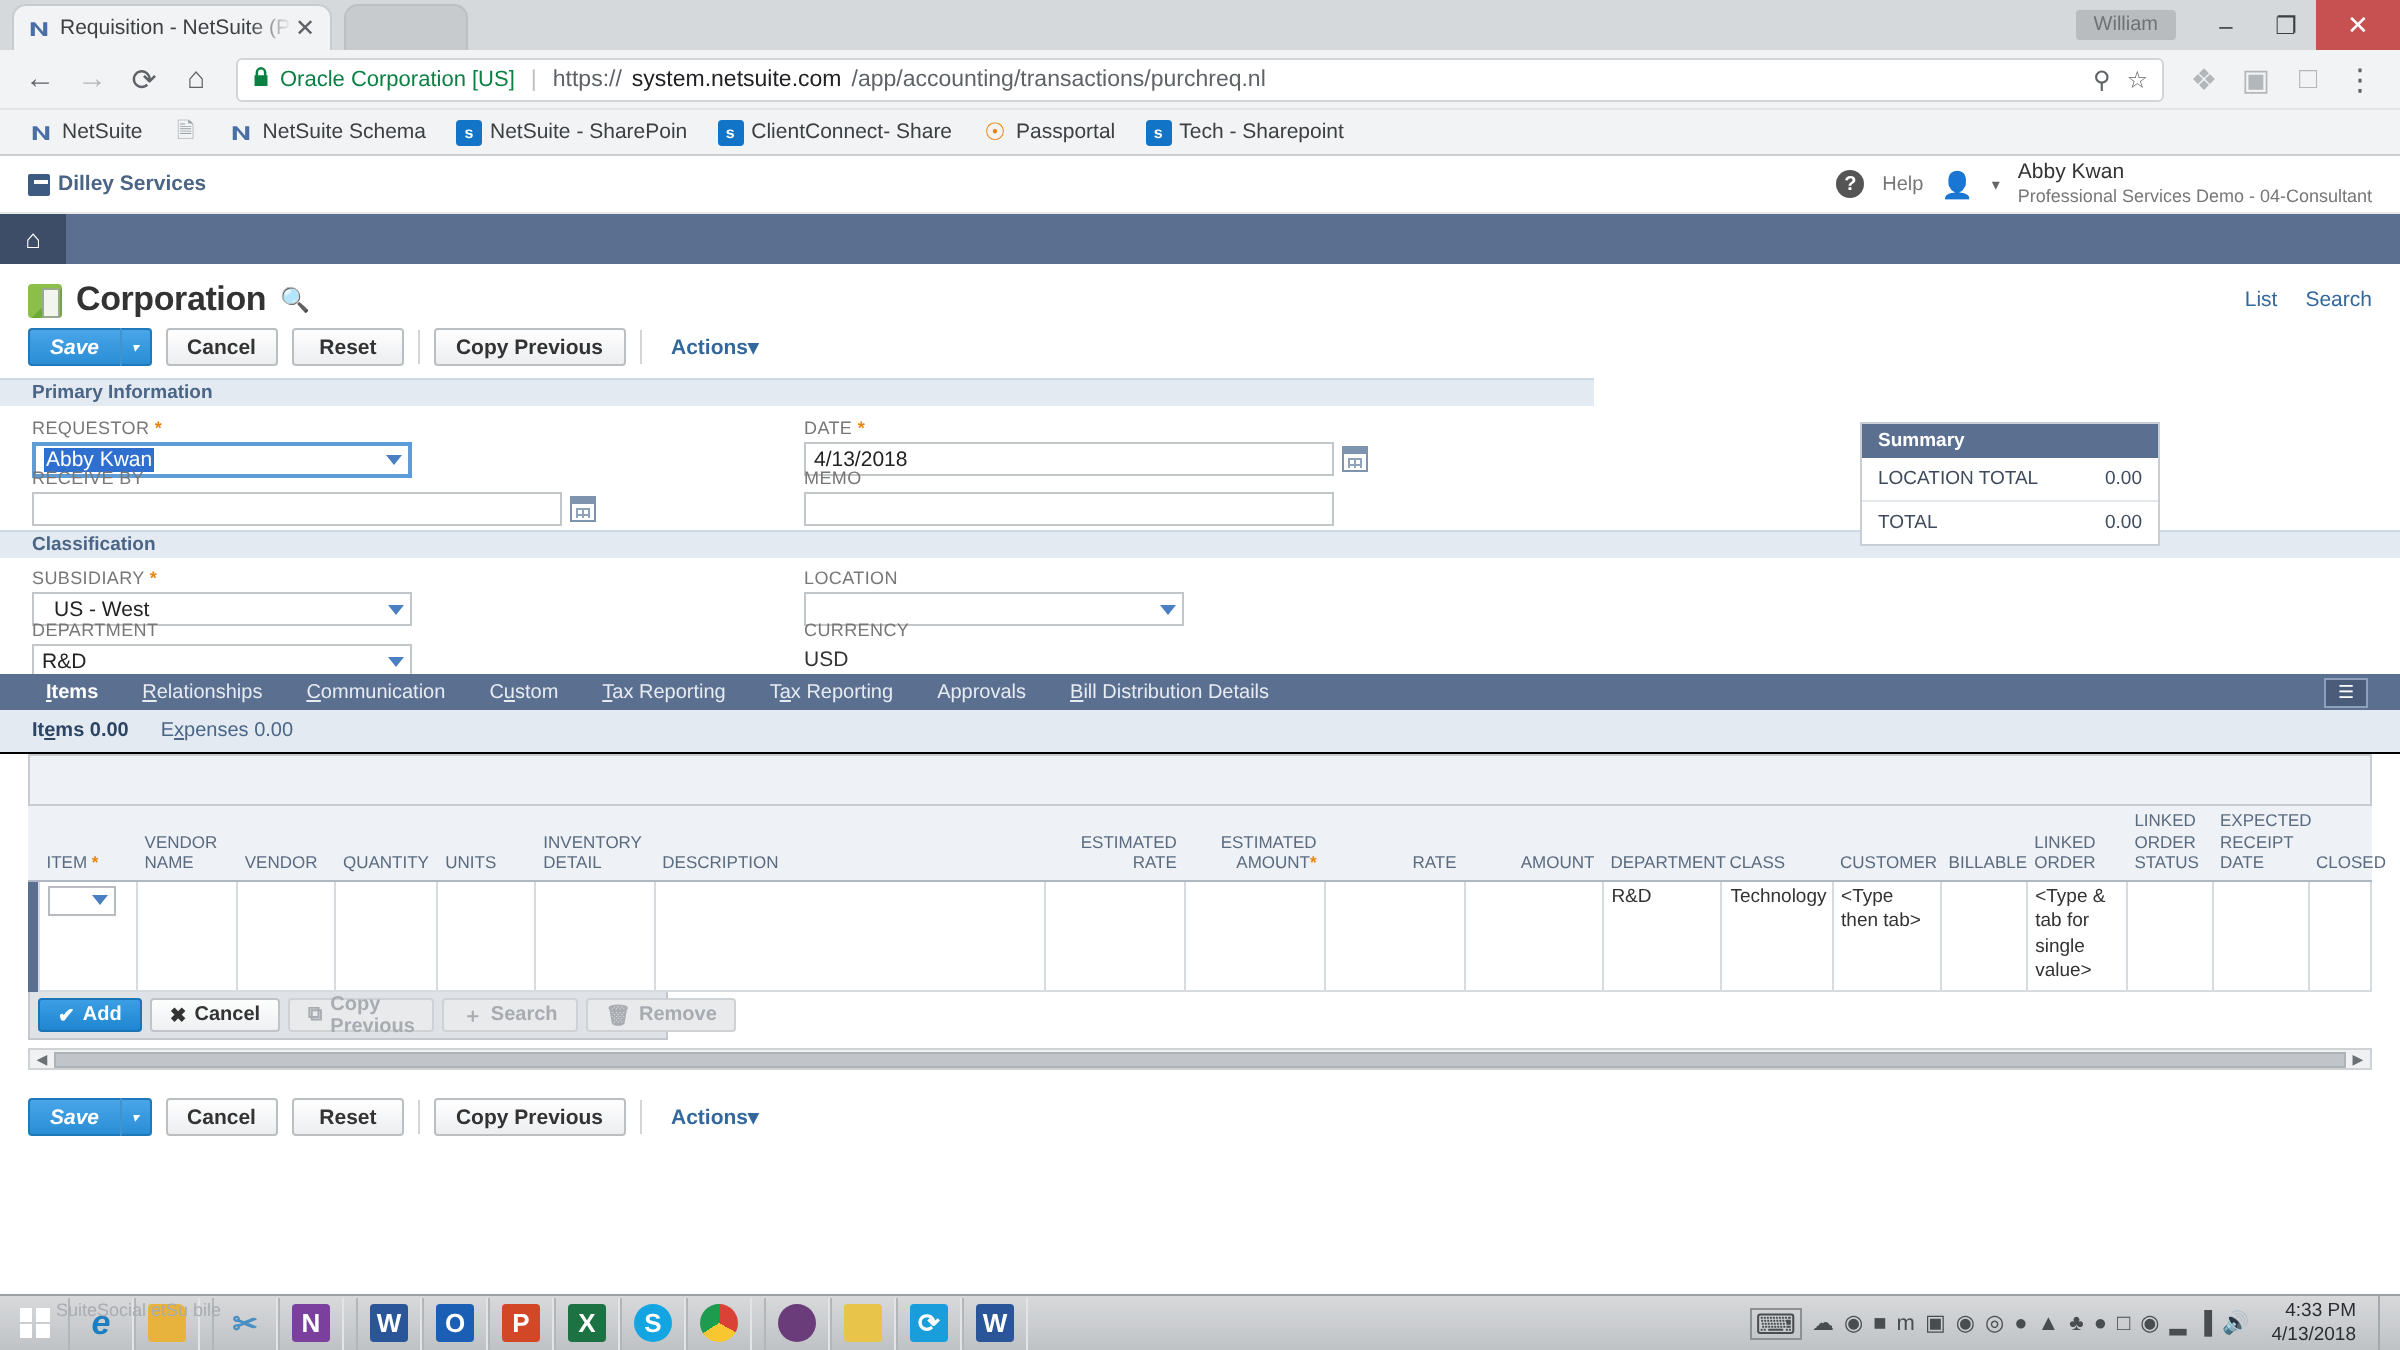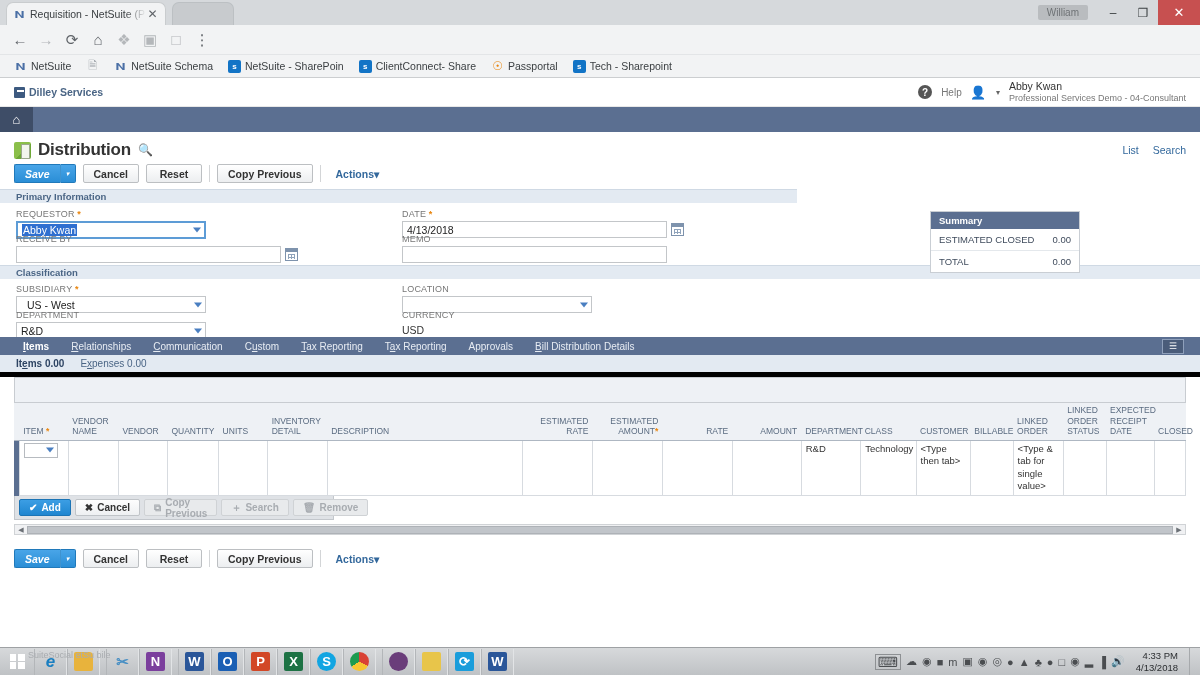--- a/index.html
+++ b/index.html
@@ -165,21 +165,21 @@
   
   .subtabs { height:18px; background:#5b6f91; display:flex; align-items:center; padding:0 12px; position:relative; }
   .subtab { color:#e7ecf3; font-size:10px; padding:0 11px; white-space:nowrap; }
   .subtab.active { color:#fff; font-weight:bold; }
   .subtab u { text-decoration:underline; }
   .subtabs-right { margin-left:auto; width:22px; height:15px; background:#4a5c7a; border:1px solid #8fa0bb;
                    display:flex; align-items:center; justify-content:center; color:#fff; font-size:9px;
                    margin-right:4px; }
 
   .subhdr { height:22px; background:#e3eaf2; display:flex; align-items:center; padding:0 16px; gap:16px;
-            border-bottom:5px solid #000000; }
+            border-bottom:1px solid #000000; }
   .subhdr-item { font-size:10px; color:#4a6585; }
   .subhdr-item.active { font-weight:bold; color:#2d4463; }
   .subhdr-item u { text-decoration:underline; }
 
   .gridwrap { padding:0 14px; position:relative; }
   .gridbox { border:1px solid #c8ccd1; background:#eef1f5; height:26px; }
   table.grid { border-collapse:collapse; width:1172px; table-layout:fixed; background:#fff; }
   table.grid th {
     font-size:8.5px; font-weight:normal; color:#5a6b80; text-transform:uppercase;
     vertical-align:bottom; text-align:left; padding:2px 4px 3px 4px; background:#eef1f5;
@@ -254,20 +254,36 @@
       <span class="wbtn">❐</span>
       <span class="wbtn close">✕</span>
     </div>
   </div>
 
   <div class="navbar">
     <span class="navicon">←</span>
     <span class="navicon dim">→</span>
     <span class="navicon">⟳</span>
     <span class="navicon">⌂</span>
+    <div class="omnibox">
+      <span class="lock">
+        <svg width="9" height="11" viewBox="0 0 10 12">
+            <path d="M2 5V3.5a3 3 0 0 1 6 0V5h.6v6H1.4V5zm1.4 0h3.2V3.5a1.6 1.6 0 0 0-3.2 0z" fill="#0b8043"></path>
+          </svg>
+      </span>
+      <span class="secure-label">Oracle Corporation [US]</span>
+      <span class="omni-sep">|</span>
+      <span class="url-path">https://</span>
+      <span class="url-host">system.netsuite.com</span>
+      <span class="url-path">/app/accounting/transactions/purchreq.nl</span>
+      <span class="omni-right">
+        <span>⚲</span>
+        <span>☆</span>
+      </span>
+    </div>
     <span class="navicon dim">❖</span>
     <span class="navicon dim">▣</span>
     <span class="navicon dim">□</span>
     <span class="navicon">⋮</span>
   </div>
 
   <div class="bookmarks">
     <div class="bm">
       <span class="bm-ico ico-ns">
         <svg width="11" height="11" viewBox="0 0 16 16">
@@ -323,21 +339,21 @@
         </span>
       </div>
     </div>
 
     <div class="ns-navstrip">
       <div class="home-tab">⌂</div>
     </div>
 
     <div class="ns-title-row">
       <span class="rec-icon"></span>
-      <span class="rec-title">Distribution</span>
+      <span class="rec-title">Corporation</span>
       <span class="title-search">🔍</span>
       <span class="title-links">
         <span>List</span>
         <span>Search</span>
       </span>
     </div>
 
     <div class="btnrow">
       <div class="save-group">
         <div class="btn btn-primary">Save</div>
@@ -386,21 +402,21 @@
       <div class="fgroup" style="left:402px; top:31px; width:290px;">
         <div class="flabel">MEMO</div>
         <div class="finput" style="width:265px;">
           <span></span>
         </div>
       </div>
 
       <div class="summary">
         <div class="summary-hd">Summary</div>
         <div class="summary-row">
-          <span>ESTIMATED CLOSED</span>
+          <span>LOCATION TOTAL</span>
           <span>0.00</span>
         </div>
         <div class="summary-row">
           <span>TOTAL</span>
           <span>0.00</span>
         </div>
       </div>
     </div>
 
     <div class="band classification">Classification</div>

